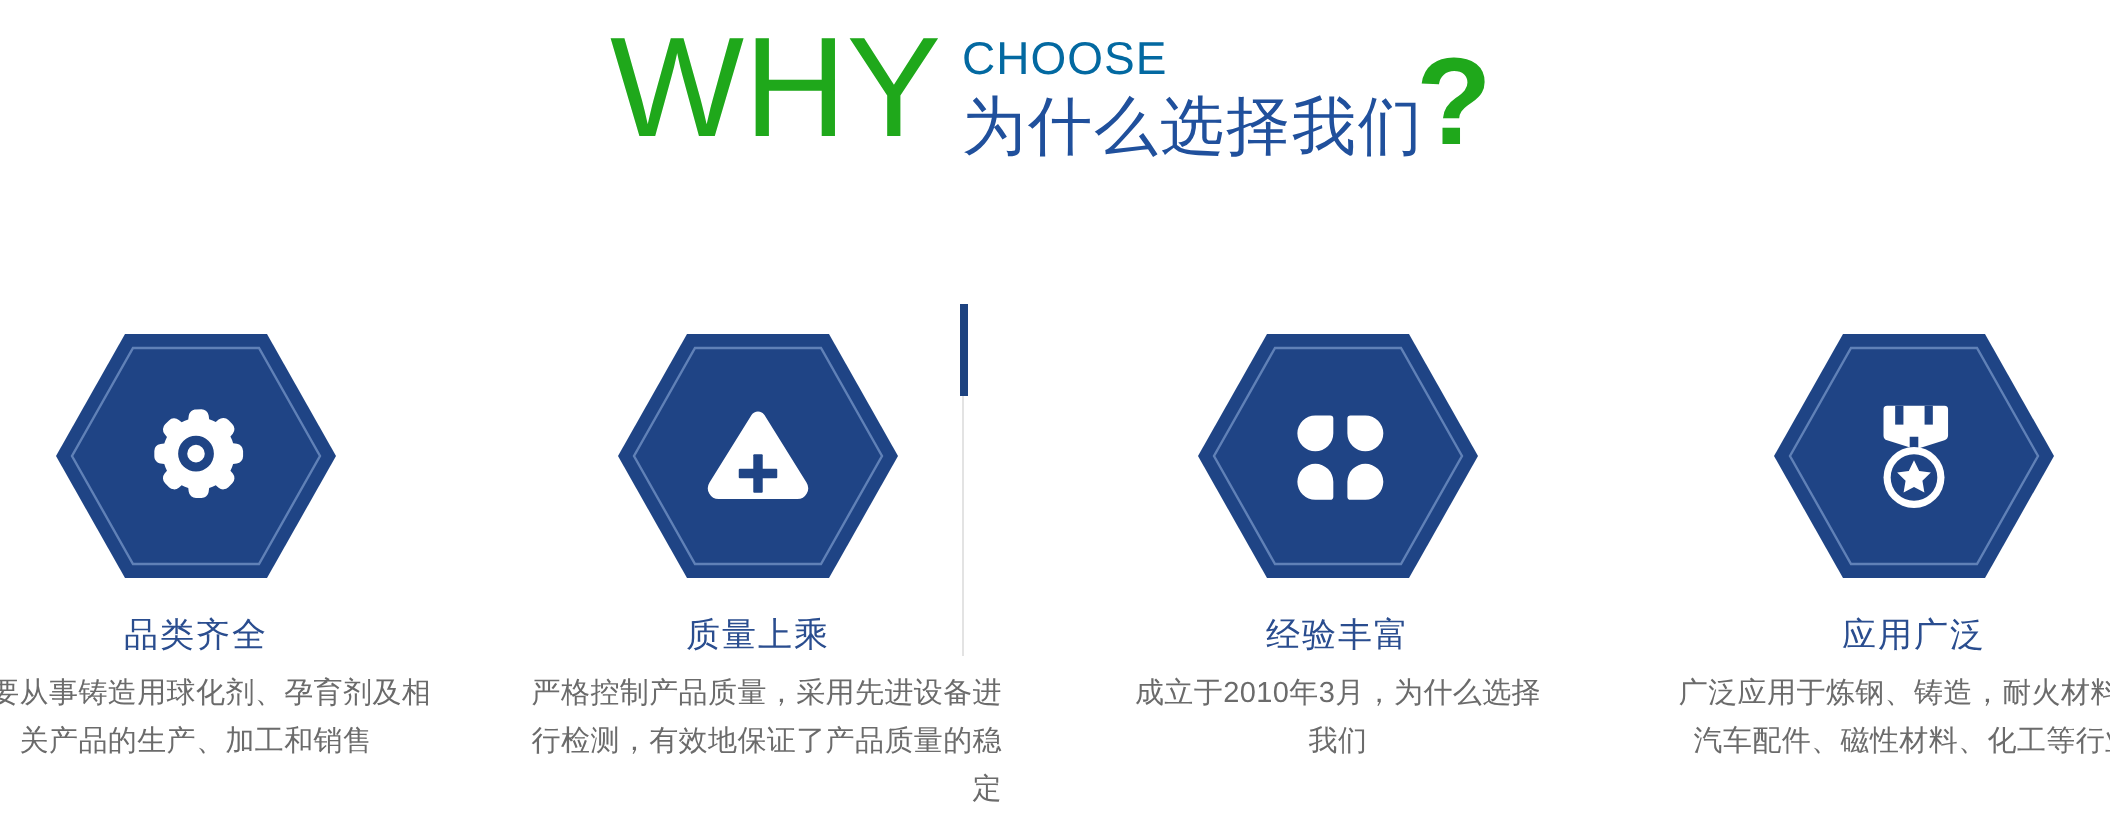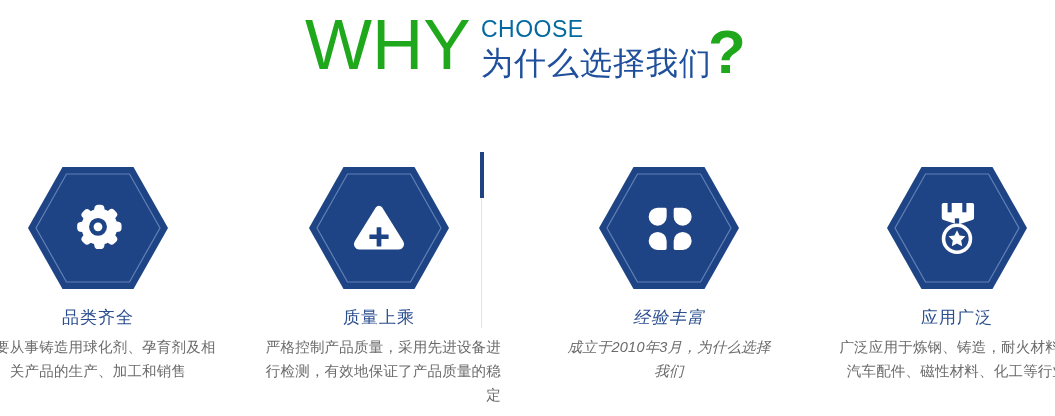--- a/index.html
+++ b/index.html
@@ -85,21 +85,21 @@
     height: 320px;
   }
   .col {
     position: absolute;
     top: 0;
     width: 264px;
     height: 320px;
   }
   .col-0 { left: -34px; }
   .col-1 { left: 247px; }
-  .col-2 { left: 537px; font-style: italic; }
+  .col-2 { left: 537px; }
   .col-3 { left: 825px; }
 
   
   .hex-wrap {
     position: absolute;
     left: 61px;
     top: 70px;
     width: 142px;
     height: 124px;
   }

